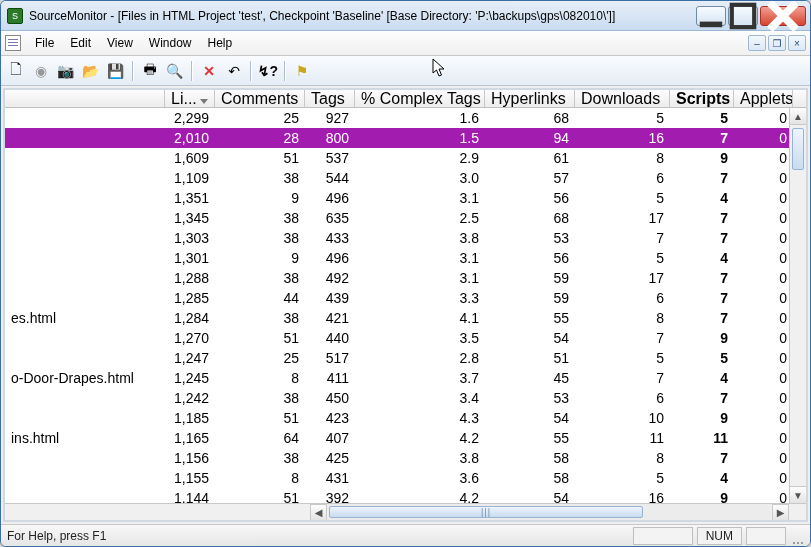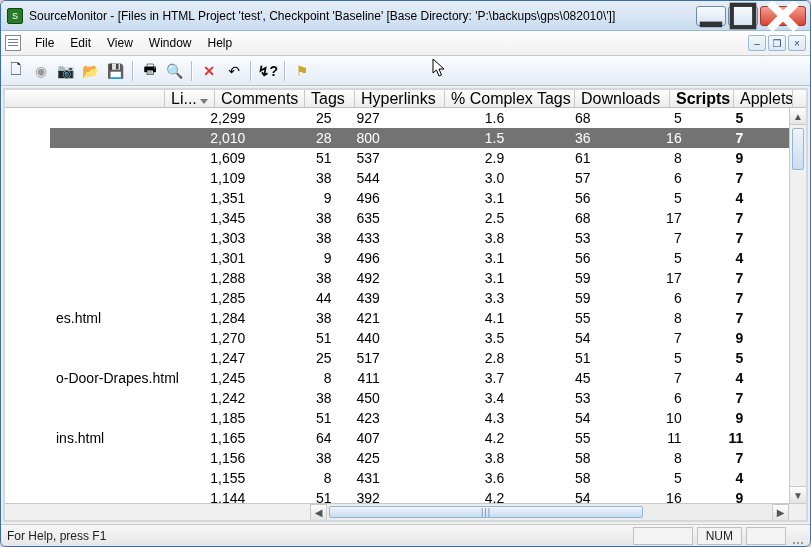--- a/index.html
+++ b/index.html
@@ -103,26 +103,26 @@
     border-right:1px solid #c8c8c8;
     display:flex;align-items:center;justify-content:flex-start;
     padding:0 6px; color:#000;
     overflow:hidden; white-space:nowrap;
     position:relative;
   }
   .header-row .h.sort::after{
     content:""; position:absolute; right:6px; top:9px;
     border-left:4px solid transparent;border-right:4px solid transparent;border-top:5px solid #7a7a7a;
   }
-  .grid-body { flex:1; overflow:hidden; position:relative; font-size:14px;margin-left:45px; }
+  .grid-body { flex:1; overflow:hidden; position:relative; font-size:14px; }
   .row {
     display:flex; height:20px; align-items:center;
     color:#000;
   }
-  .row.selected { background:#737373; color:#fff; }
+  .row.selected { background:#a21caf; color:#fff; }
   .cell { padding:0 6px; overflow:hidden; white-space:nowrap; }
   .cell.left { text-align:left; }
   .cell.right { text-align:right; }
   .c-name { width:160px; }
   .c-lines { width:50px; }
   .c-comm { width:90px; }
   .c-tags { width:50px; }
   .c-pct  { width:130px; }
   .c-hyp  { width:90px; }
   .c-down { width:95px; }
@@ -244,22 +244,22 @@
   <svg class="cursor" width="18" height="22">
     <path d="M1 1 L1 15 L4.5 12 L7 18 L9.5 17 L7 11 L12 11 Z" fill="#fff" stroke="#000" stroke-width="1"></path>
   </svg>
 
   <div class="content">
     <div class="header-row">
       <div class="h c-name"></div>
       <div class="h c-lines sort">Li...</div>
       <div class="h c-comm">Comments</div>
       <div class="h c-tags">Tags</div>
+      <div class="h c-pct">% Complex Tags</div>
       <div class="h c-hyp">Hyperlinks</div>
-      <div class="h c-pct">% Complex Tags</div>
       <div class="h c-down">Downloads</div>
       <div class="h c-scr">Scripts</div>
       <div class="h c-app">Applets</div>
     </div>
     <div class="grid-body" id="grid-body">
 
       <div class="row">
           <div class="cell c-name left"></div>
           <div class="cell c-lines right">2,299</div>
           <div class="cell c-comm right">25</div>
@@ -269,21 +269,21 @@
           <div class="cell c-down right">5</div>
           <div class="cell c-scr right">5</div>
           <div class="cell c-app right">0</div>
         </div>
         <div class="row selected">
           <div class="cell c-name left"></div>
           <div class="cell c-lines right">2,010</div>
           <div class="cell c-comm right">28</div>
           <div class="cell c-tags right">800</div>
           <div class="cell c-pct right">1.5</div>
-          <div class="cell c-hyp right">36</div>
+          <div class="cell c-hyp right">94</div>
           <div class="cell c-down right">16</div>
           <div class="cell c-scr right">7</div>
           <div class="cell c-app right">0</div>
         </div>
         <div class="row">
           <div class="cell c-name left"></div>
           <div class="cell c-lines right">1,609</div>
           <div class="cell c-comm right">51</div>
           <div class="cell c-tags right">537</div>
           <div class="cell c-pct right">2.9</div>

